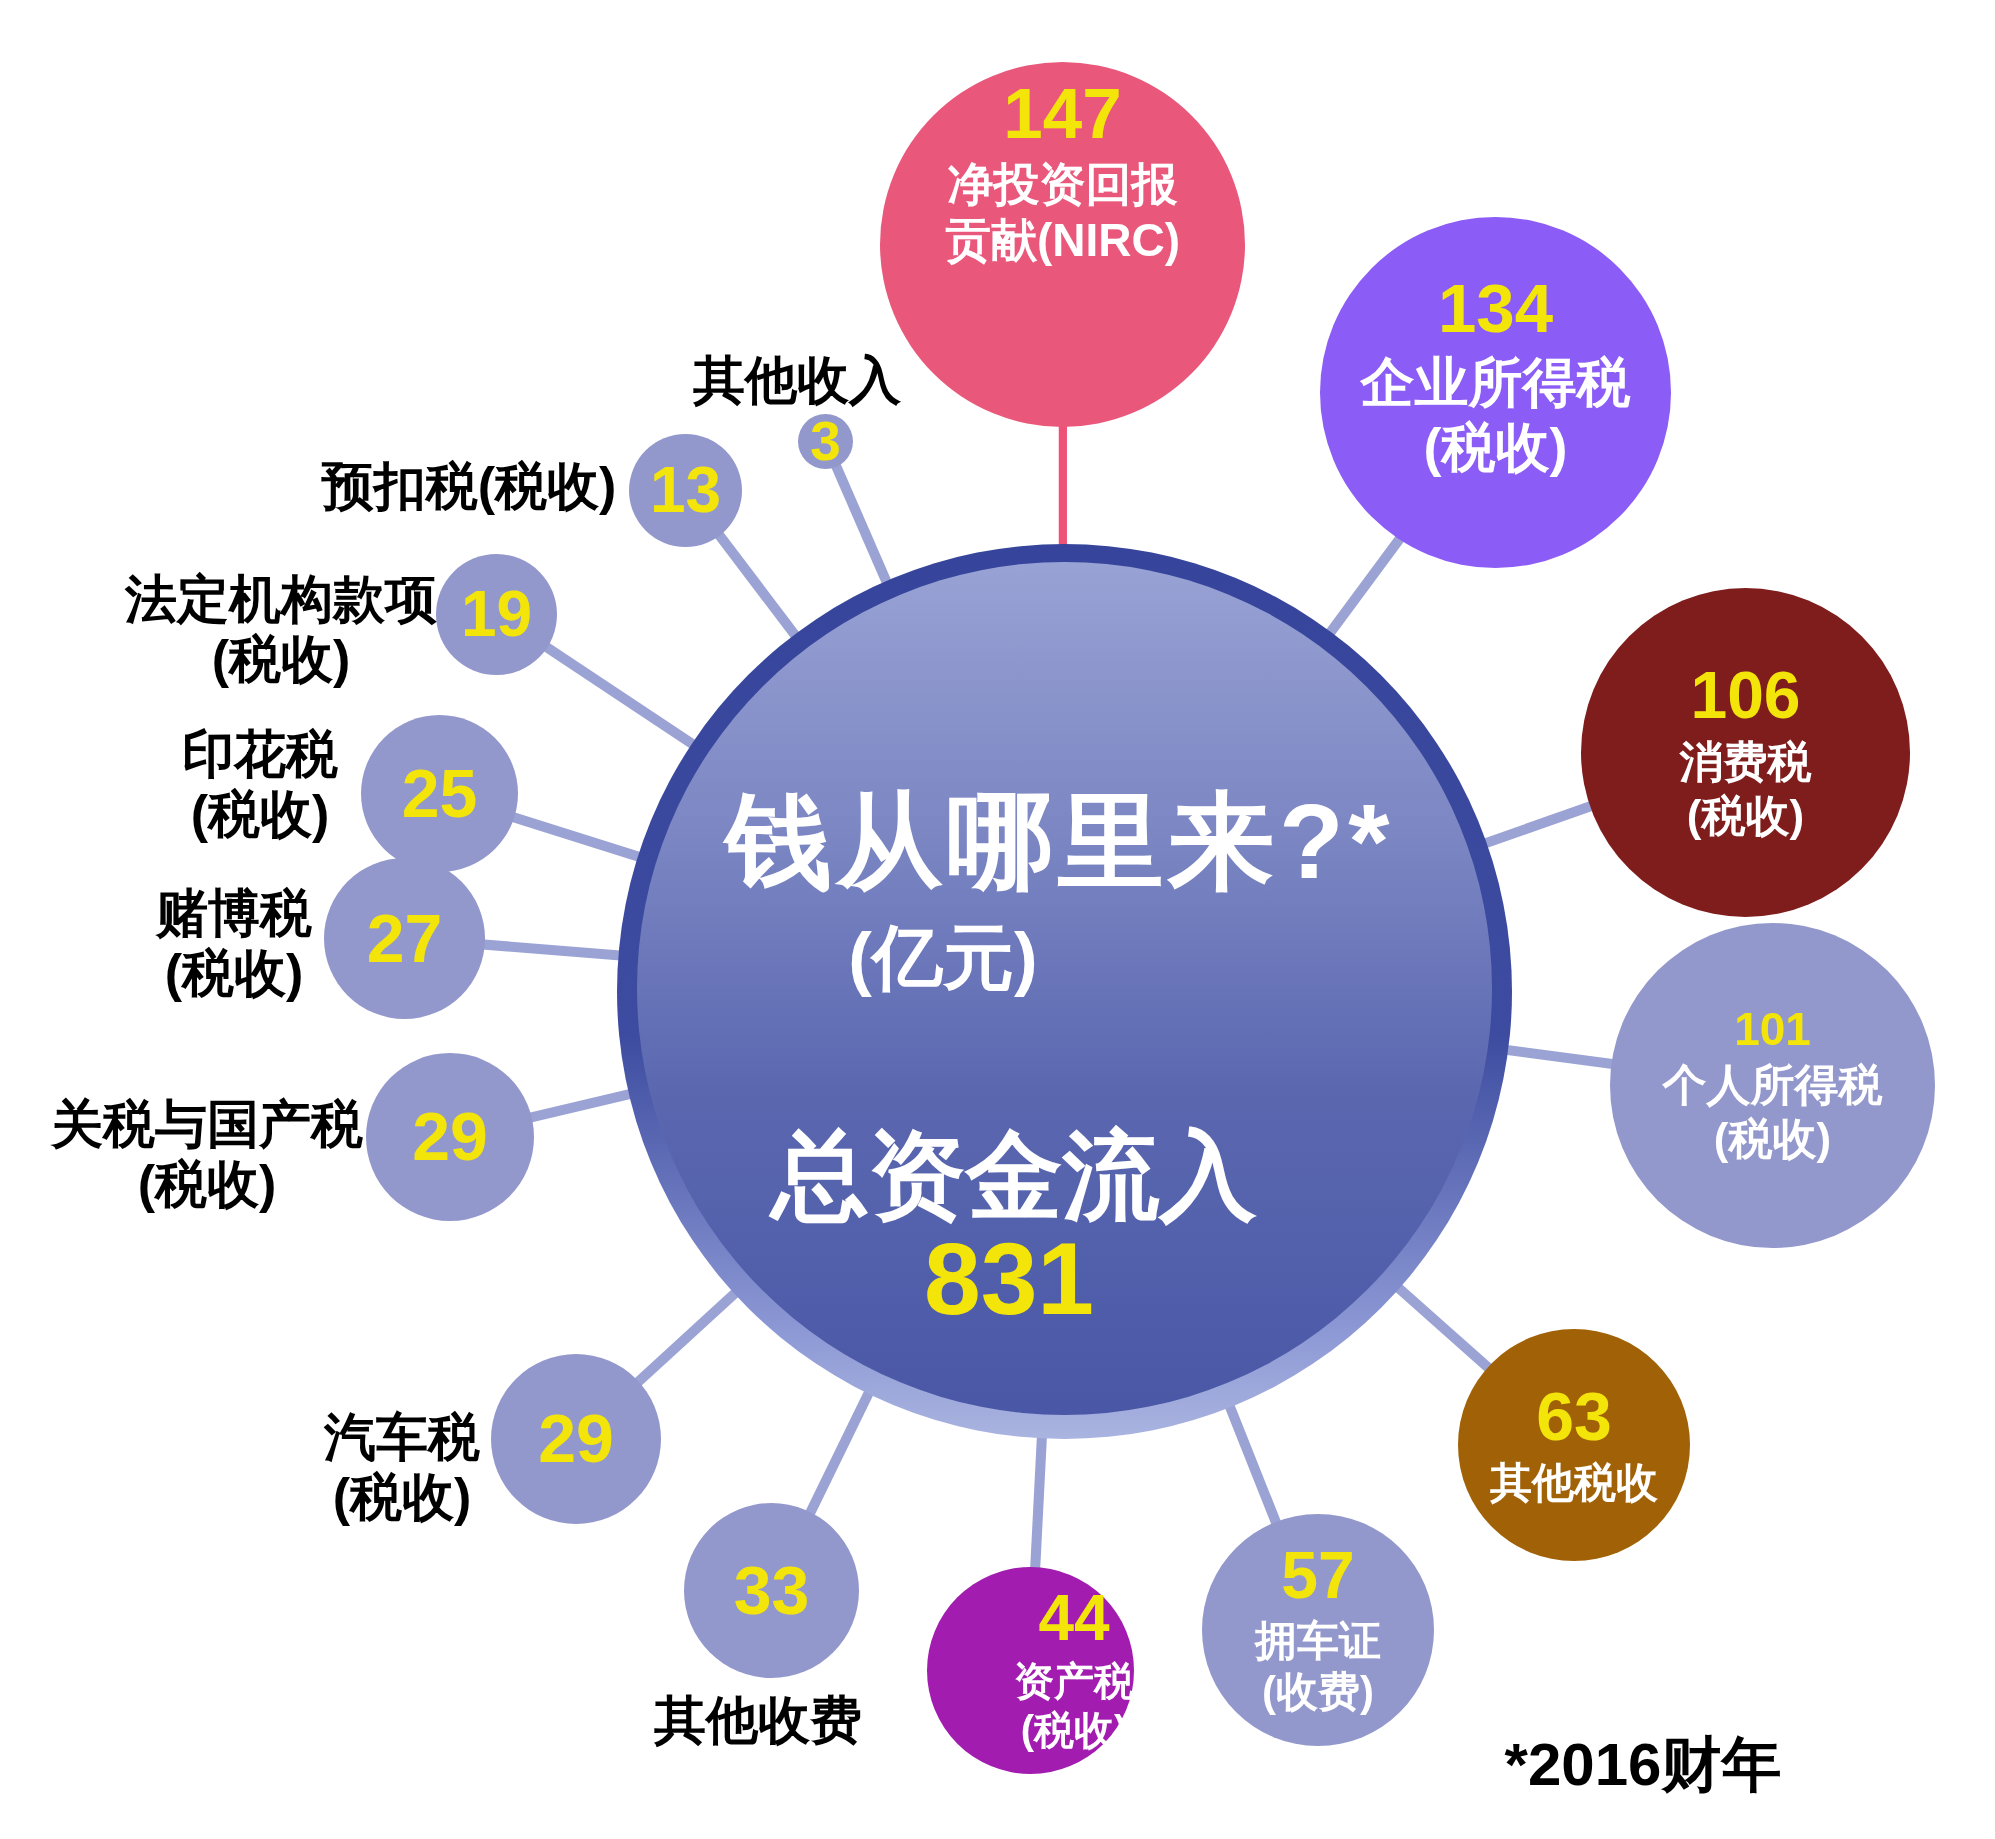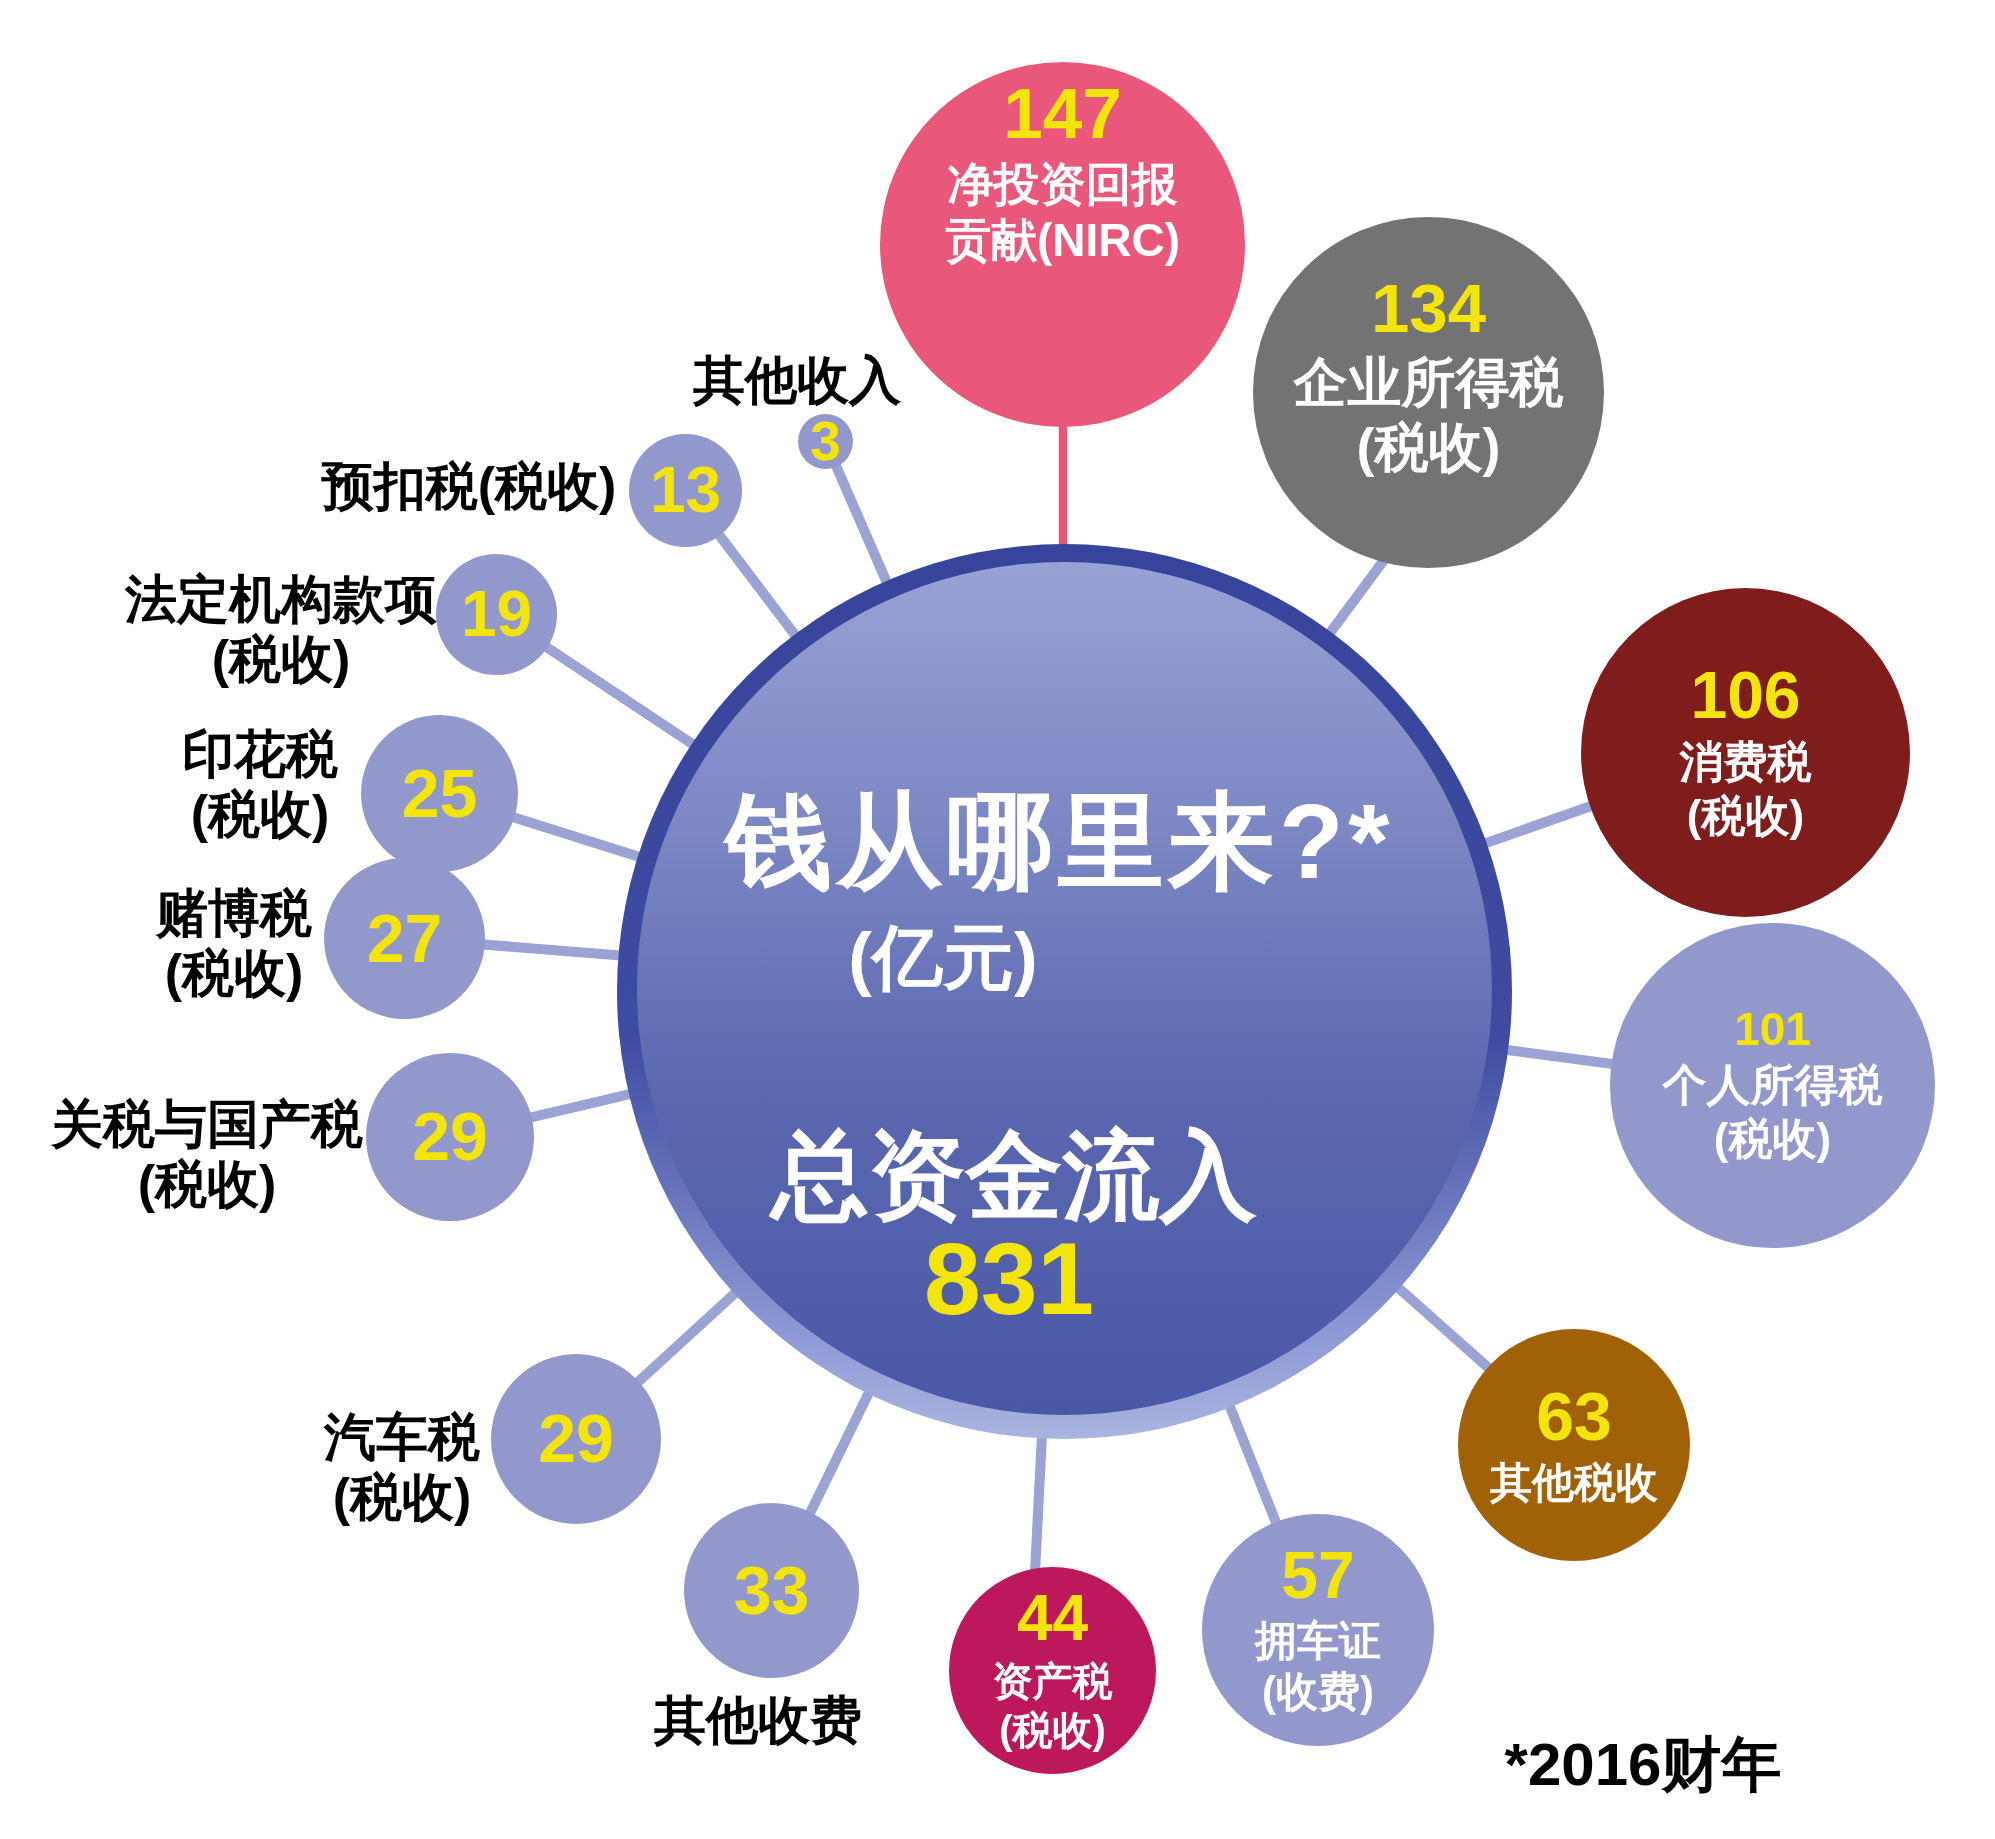--- a/index.html
+++ b/index.html
@@ -64,21 +64,21 @@
   <div class="bubble" style="left:880px;top:62px;width:365px;height:365px;background:#E9587B;">
     <div class="bcontent" style="transform:translateY(-71px);">
       <div class="bnum" style="font-size:71px;">147</div>
       <div class="blabel" style="font-size:46px;">
         <div>净投资回报</div>
         <div>贡献(NIRC)</div>
       </div>
     </div>
   </div>
 
-  <div class="bubble" style="left:1253px;top:217px;width:351px;height:351px;background:#737373;">
+  <div class="bubble" style="left:1320px;top:217px;width:351px;height:351px;background:#8b5cf6;">
     <div class="bcontent" style="transform:translateY(-14.6px);">
       <div class="bnum" style="font-size:69px;">134</div>
       <div class="blabel" style="font-size:54px;">
         <div>企业所得税</div>
         <div>(税收)</div>
       </div>
     </div>
   </div>
 
   <div class="bubble" style="left:1581px;top:588px;width:329px;height:329px;background:#7f1d1d;">
@@ -113,21 +113,21 @@
   <div class="bubble" style="left:1202px;top:1514px;width:232px;height:232px;background:#9398CC;">
     <div class="bcontent">
       <div class="bnum" style="font-size:66px;">57</div>
       <div class="blabel" style="font-size:42px;">
         <div>拥车证</div>
         <div>(收费)</div>
       </div>
     </div>
   </div>
 
-  <div class="bubble" style="left:949px;top:1567px;width:207px;height:207px;background:#be185d;">
+  <div class="bubble" style="left:927px;top:1567px;width:207px;height:207px;background:#a21caf;justify-content:flex-end;">
     <div class="bcontent">
       <div class="bnum" style="font-size:64px;">44</div>
       <div class="blabel" style="font-size:40px;">
         <div>资产税</div>
         <div>(税收)</div>
       </div>
     </div>
   </div>
 
   <div class="bubble" style="left:684px;top:1503px;width:175px;height:175px;background:#9398CC;">

